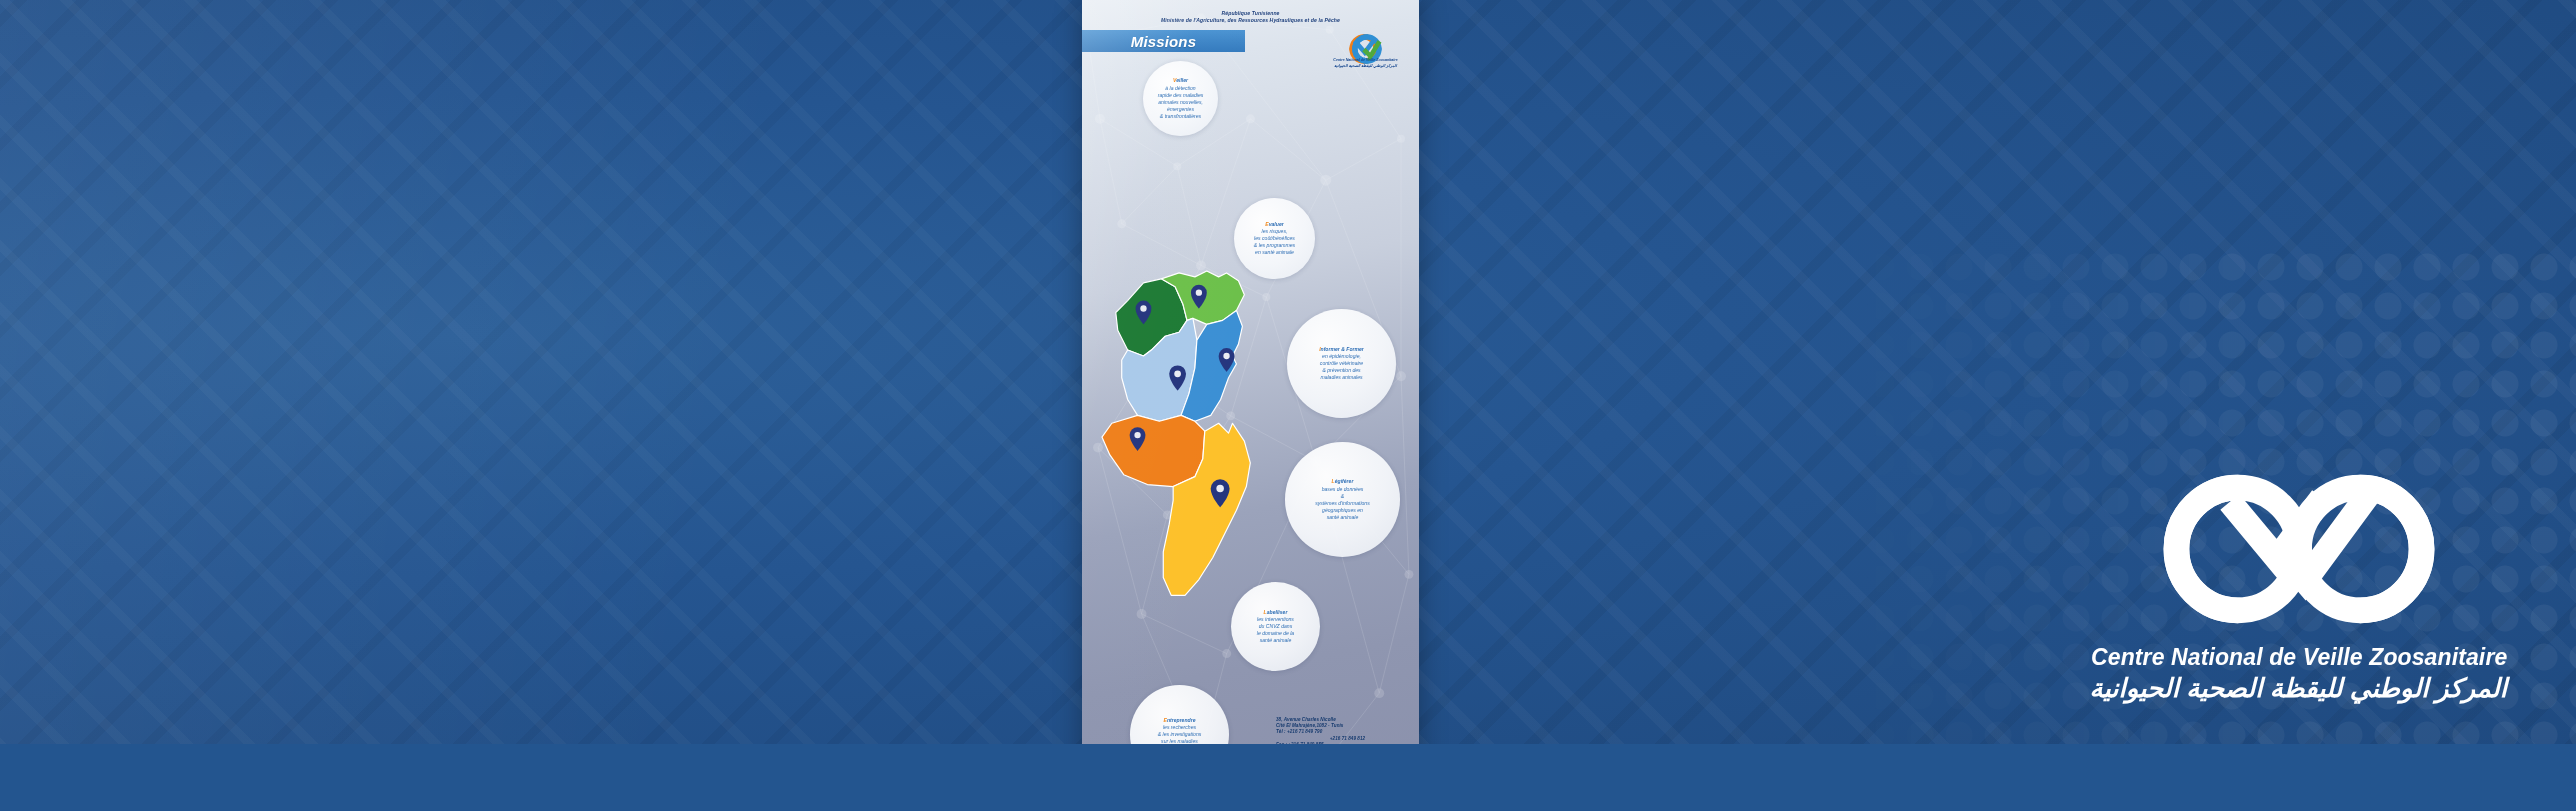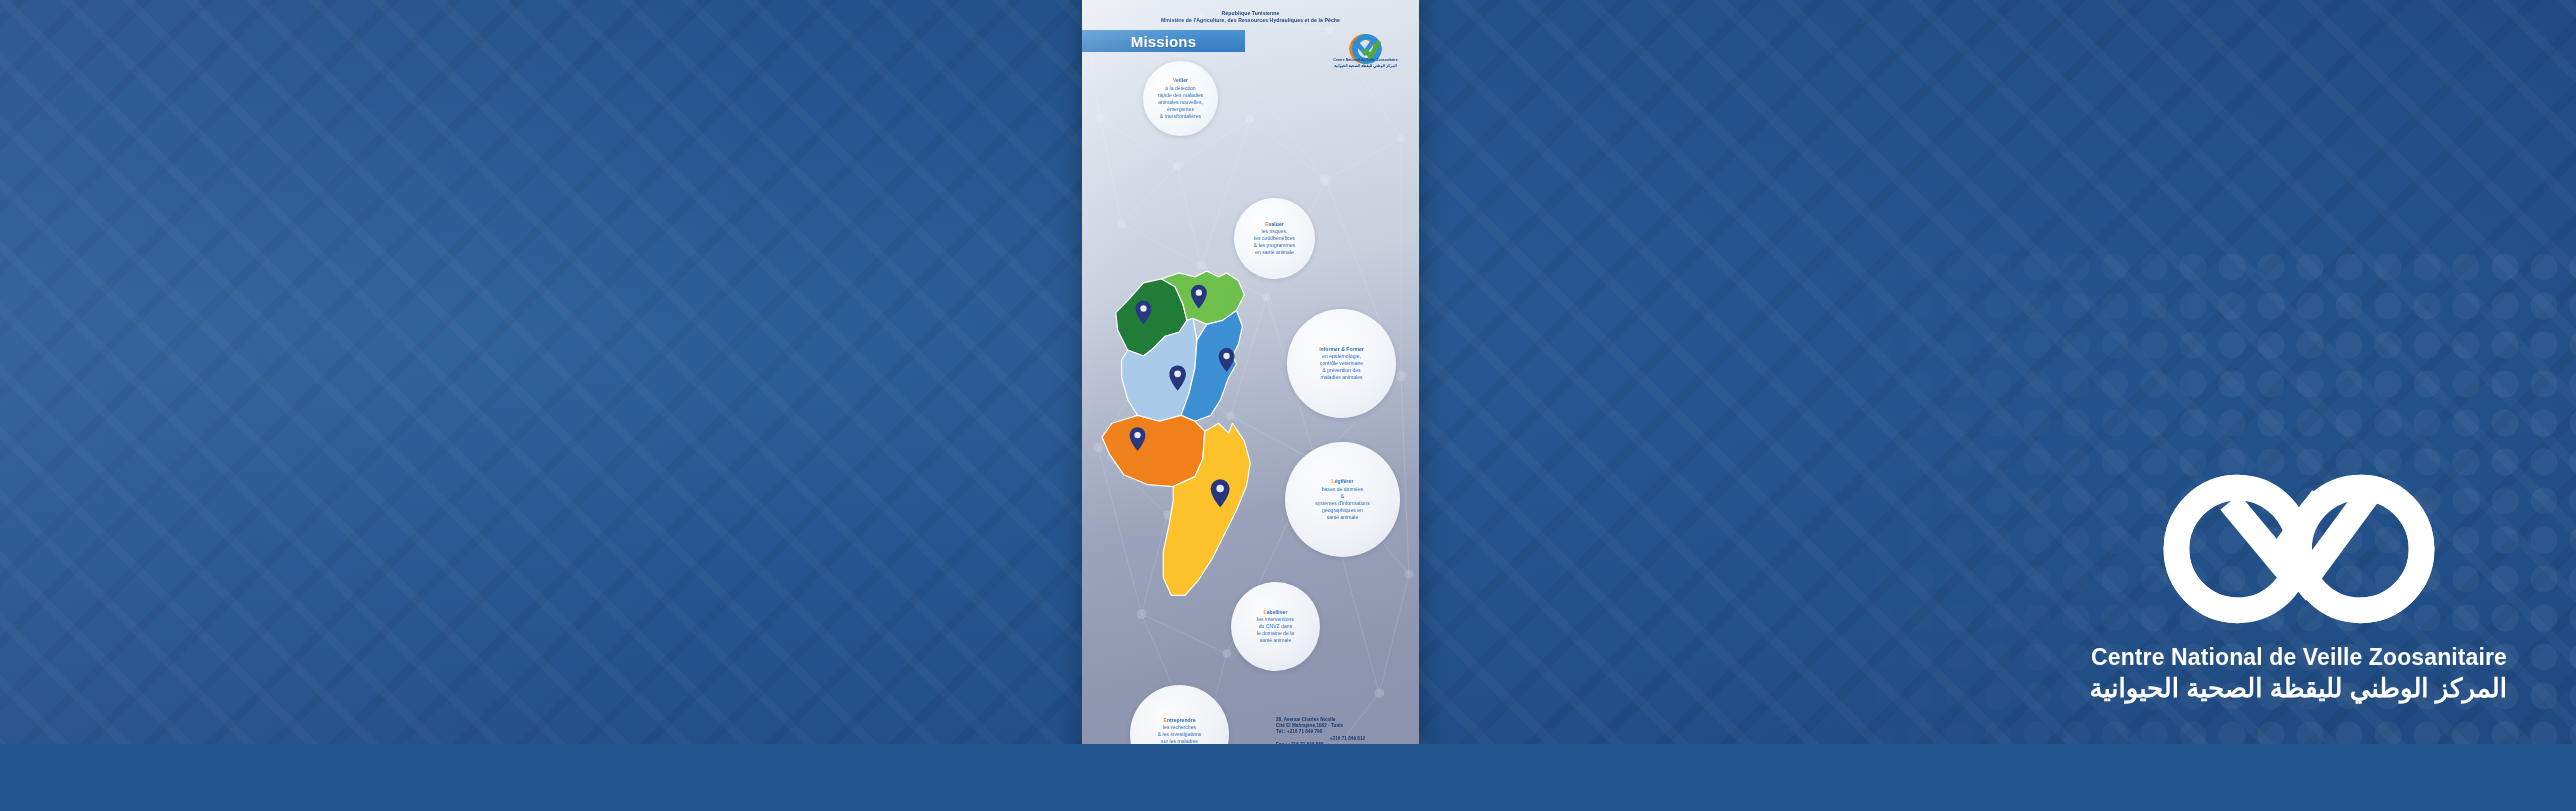--- a/index.html
+++ b/index.html
@@ -11,20 +11,21 @@
     background:#23558f;
   }
 
   
   #page {
     position:relative;
     width:2576px; height:744px;
     background:
       radial-gradient(ellipse at 18% 45%, #2d6099 0%, #255590 42%, #1f4a80 100%);
     overflow:hidden;
+    font-style:italic;
   }
   
   #bg-left-texture {
     position:absolute; left:0; top:0; width:1082px; height:812px;
     background-image:
       repeating-linear-gradient(45deg, rgba(255,255,255,0.030) 0 9px, rgba(0,0,0,0) 9px 44px),
       repeating-linear-gradient(-45deg, rgba(0,0,0,0.045) 0 9px, rgba(0,0,0,0) 9px 44px);
     opacity:.95;
   }
   #bg-right-texture {

